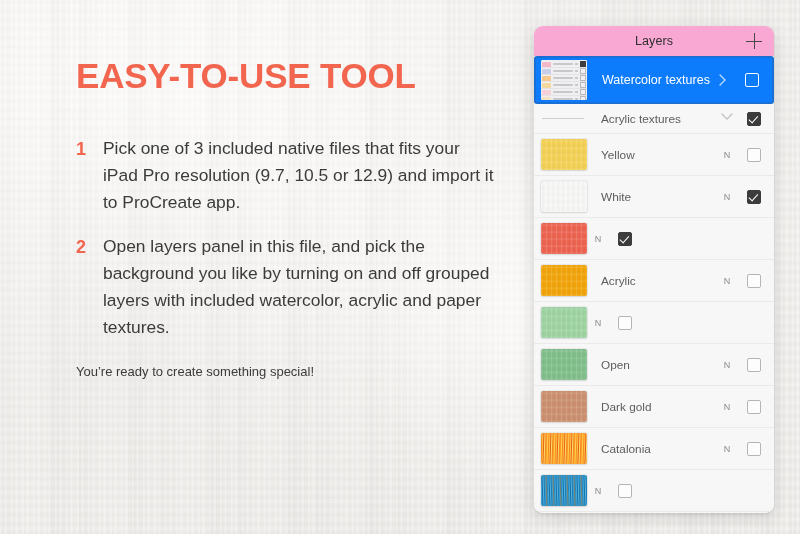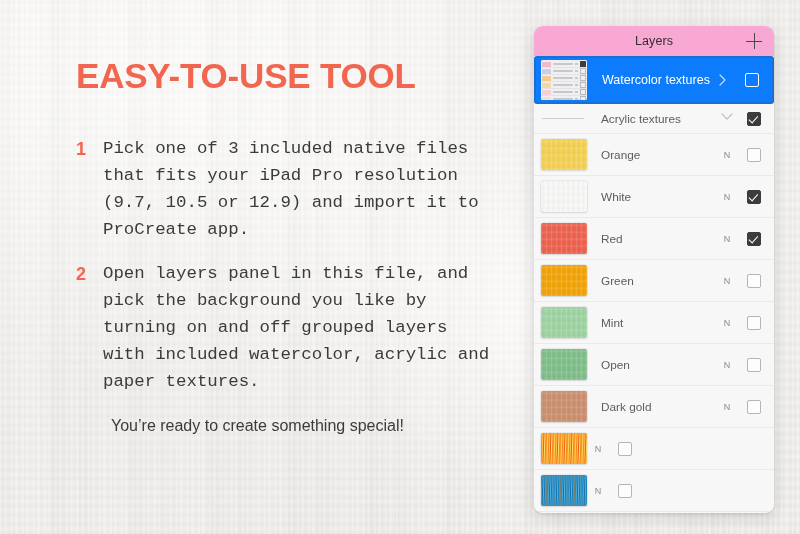--- a/index.html
+++ b/index.html
@@ -86,35 +86,33 @@
     font-size: 18px;
     font-weight: bold;
     line-height: 27px;
     padding-top: 1px;
   }
   .step-text {
     flex: 1;
     color: #3b3b3b;
     font-size: 17.4px;
     line-height: 27px;
-    font-family: Liberation Mono, monospace;
   }
   .done-head {
     font-size: 27px;
     font-weight: bold;
     color: #f2654f;
     letter-spacing: -0.1px;
     margin: 35px 0 14px 0;
     line-height: 1;
   }
   .done-text {
     color: #3b3b3b;
-    font-size: 16px;
+    font-size: 13px;
     line-height: 27px;
-    margin-left: 35px;
   }
 
   
   .layers-panel {
     position: absolute;
     left: 534px;
     top: 26px;
     width: 240px;
     height: 487px;
     background: #f7f7f7;
@@ -450,62 +448,61 @@
         <div class="layer-name">Acrylic textures</div>
         <div class="chev">
           <svg width="12" height="12" viewBox="0 0 12 12" aria-hidden="true">
             <path d="M1 1 L6 6 L11 1" fill="none" stroke="#c2c2c2" stroke-width="1.3" stroke-linecap="round" stroke-linejoin="round"></path>
           </svg>
         </div>
         <div class="vis-box checked"></div>
       </div>
       <div class="layer-row">
         <div class="thumb tex-soft" style="background-color: rgb(247, 212, 85);"></div>
-        <div class="layer-name">Orange</div>
+        <div class="layer-name">Yellow</div>
         <div class="mode-label">N</div>
         <div class="vis-box"></div>
       </div>
       <div class="layer-row">
         <div class="thumb tex-soft" style="background-color: rgb(250, 250, 248);"></div>
         <div class="layer-name">White</div>
         <div class="mode-label">N</div>
         <div class="vis-box checked"></div>
       </div>
       <div class="layer-row">
         <div class="thumb tex-soft" style="background-color: rgb(240, 100, 80);"></div>
-        <div class="layer-name">Red</div>
         <div class="mode-label">N</div>
         <div class="vis-box checked"></div>
       </div>
       <div class="layer-row">
         <div class="thumb tex-soft" style="background-color: rgb(245, 166, 8);"></div>
-        <div class="layer-name">Green</div>
+        <div class="layer-name">Acrylic</div>
         <div class="mode-label">N</div>
         <div class="vis-box"></div>
       </div>
       <div class="layer-row">
         <div class="thumb tex-soft" style="background-color: rgb(160, 214, 164);"></div>
-        <div class="layer-name">Mint</div>
         <div class="mode-label">N</div>
         <div class="vis-box"></div>
       </div>
       <div class="layer-row">
         <div class="thumb tex-soft" style="background-color: rgb(129, 193, 140);"></div>
         <div class="layer-name">Open</div>
         <div class="mode-label">N</div>
         <div class="vis-box"></div>
       </div>
       <div class="layer-row">
         <div class="thumb tex-soft" style="background-color: rgb(206, 145, 112);"></div>
         <div class="layer-name">Dark gold</div>
         <div class="mode-label">N</div>
         <div class="vis-box"></div>
       </div>
       <div class="layer-row">
         <div class="thumb tex-catalonia"></div>
+        <div class="layer-name">Catalonia</div>
         <div class="mode-label">N</div>
         <div class="vis-box"></div>
       </div>
       <div class="layer-row">
         <div class="thumb tex-blue"></div>
         <div class="mode-label">N</div>
         <div class="vis-box"></div>
       </div>
     </div>
 </div>

